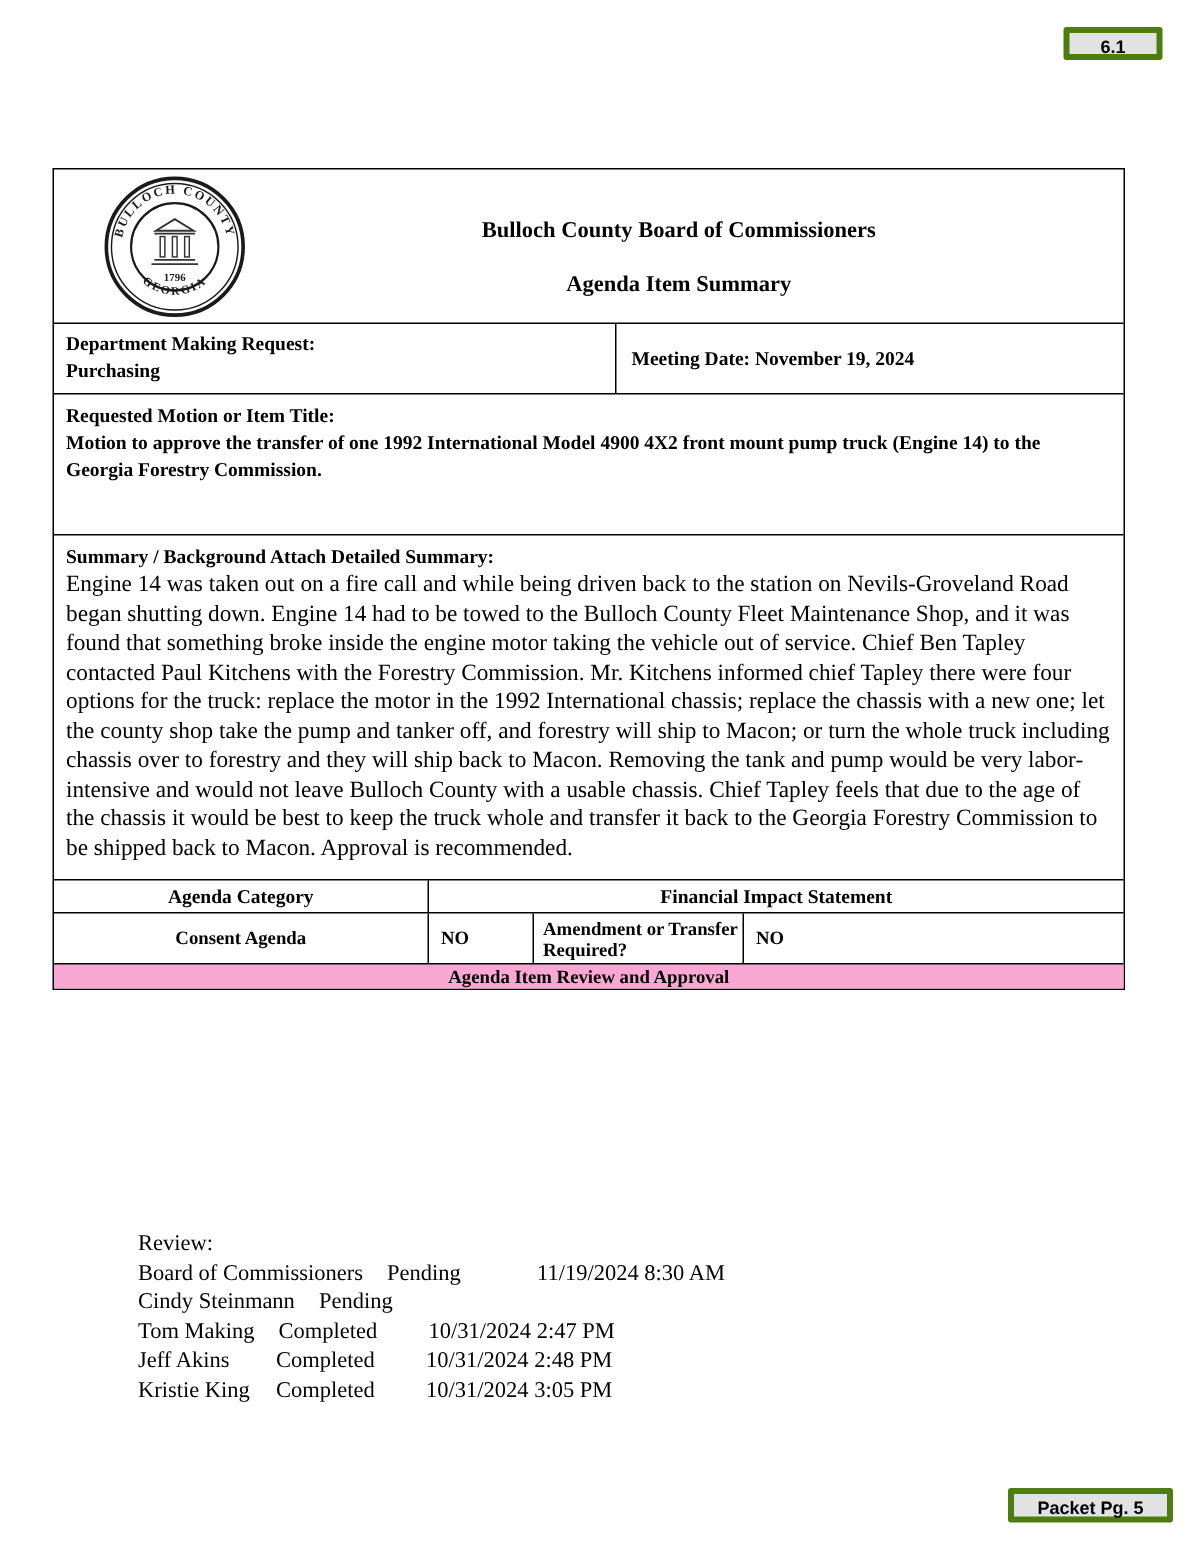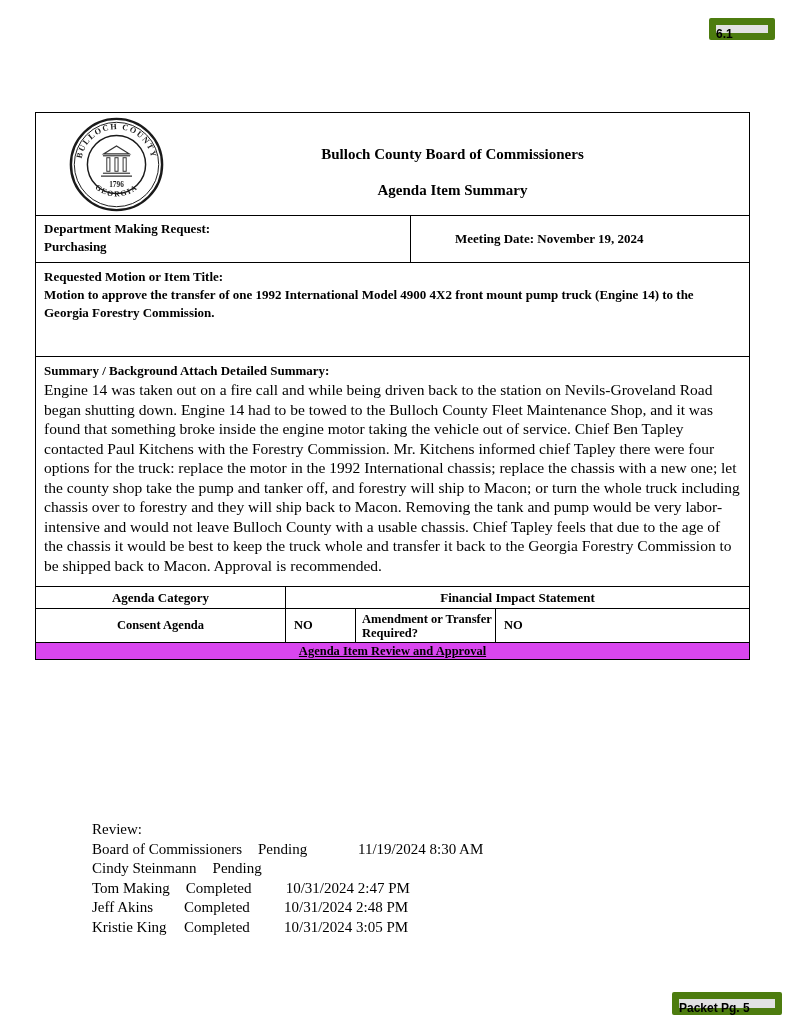--- a/index.html
+++ b/index.html
@@ -2,26 +2,26 @@
 <html><head>
 <meta charset="utf-8">
 <style>
   * { box-sizing: border-box; margin: 0; padding: 0; }
   html, body { width: 800px; height: 1035px; background: #ffffff; }
   body { position: relative; font-family: "Liberation Serif", serif; color: #000; }
 
   
   .tag-box {
     position: absolute;
-    border: 7px solid #4d7c0f;
+    border: 4px solid #4d7c0f;
     background: #e2e2e2;
     font-family: "Liberation Sans", sans-serif;
     font-weight: bold;
     font-size: 12px;
-    text-align: left;
+    text-align: center;
     border-radius: 2px;
     line-height: 18px;
   }
   .item-number { top: 18px; right: 25px; width: 66px; height: 22px; }
   .packet-page { bottom: 20px; right: 18px; width: 110px; height: 23px; line-height: 19px; }
 
   
   .form {
     position: absolute;
     left: 35px; top: 112px;
@@ -30,21 +30,21 @@
     background: #fff;
   }
   .row { border-top: 1px solid #000; }
   .row:first-child { border-top: none; }
 
   .header-row { display: flex; height: 102px; align-items: center; }
   .seal-cell { width: 160px; display: flex; align-items: center; justify-content: center; }
   .title-cell { flex: 1; text-align: center; padding-right: 40px; }
   .title-cell .line { font-weight: bold; font-size: 15px; line-height: 20px; margin-top: 16px; }
 
-  .dept-row { display: flex; height: 47px; gap: 34px; }
+  .dept-row { display: flex; height: 47px; }
   .dept-cell { width: 375px; border-right: 1px solid #000; padding: 4px 8px; }
   .dept-cell .lbl, .dept-cell .val { font-weight: bold; font-size: 13px; line-height: 18px; }
   .date-cell { flex: 1; display: flex; align-items: center; padding: 4px 10px; font-weight: bold; font-size: 13px; }
 
   .motion-row { height: 94px; padding: 5px 8px; }
   .motion-row .lbl { font-weight: bold; font-size: 13px; line-height: 18px; }
   .motion-row .txt { font-weight: bold; font-size: 13px; line-height: 18px; max-width: 700px; }
 
   .summary-row { height: 230px; padding: 5px 8px; }
   .summary-row .lbl { font-weight: bold; font-size: 13px; line-height: 18px; }
@@ -59,22 +59,22 @@
   .cat-val-row .c1 { width: 250px; border-right: 1px solid #000; justify-content: center; }
   .cat-val-row .c2 { width: 135px; border-right: 1px solid #000; padding-left: 8px; }
   .cat-val-row .c3 { width: 70px;  border-right: 1px solid #000; padding-left: 8px; }
   .cat-val-row .c4 { width: 140px; border-right: 1px solid #000; padding-left: 6px; line-height: 14px; }
   .cat-val-row .c5 { flex: 1; padding-left: 8px; }
 
   .analysis-row { height: 145px; padding-top: 56px; padding-left: 8px; }
   .analysis-row .lbl { font-weight: bold; font-size: 13px; }
 
   .banner-row {
-    height: 17px; background: #d946ef;
-    text-align: center; font-weight: bold; font-size: 12.5px; line-height: 16px; text-decoration: underline;
+    height: 17px; background: #f9a8d4;
+    text-align: center; font-weight: bold; font-size: 12.5px; line-height: 16px;
   }
 
   
   .review-block { position: absolute; left: 92px; top: 820px; font-size: 15px; line-height: 19.5px; }
   .review-line .name  { display: inline-block; min-width: 92px;  padding-right: 16px; }
   .review-line .state { display: inline-block; min-width: 100px; padding-right: 2px; }
   .review-line .time  { display: inline-block; text-align: right; }
 
   .seal-svg text { font-family: "Liberation Serif", serif; }
 </style>

